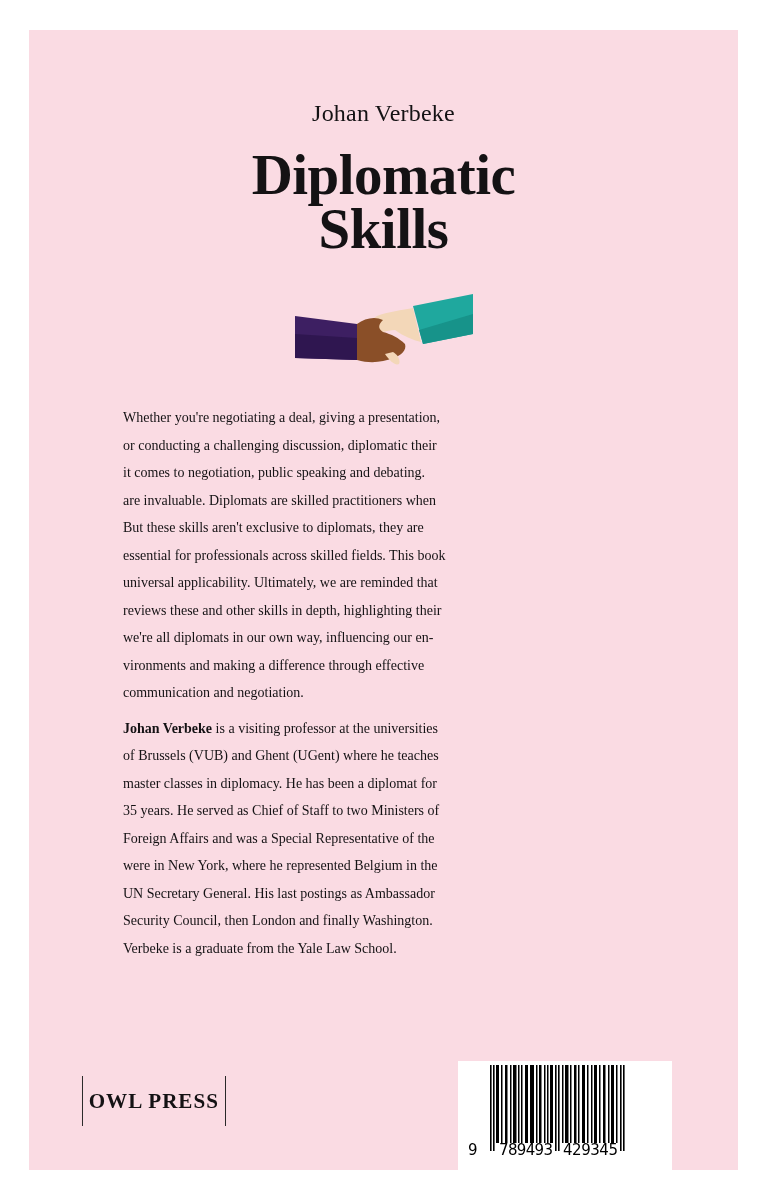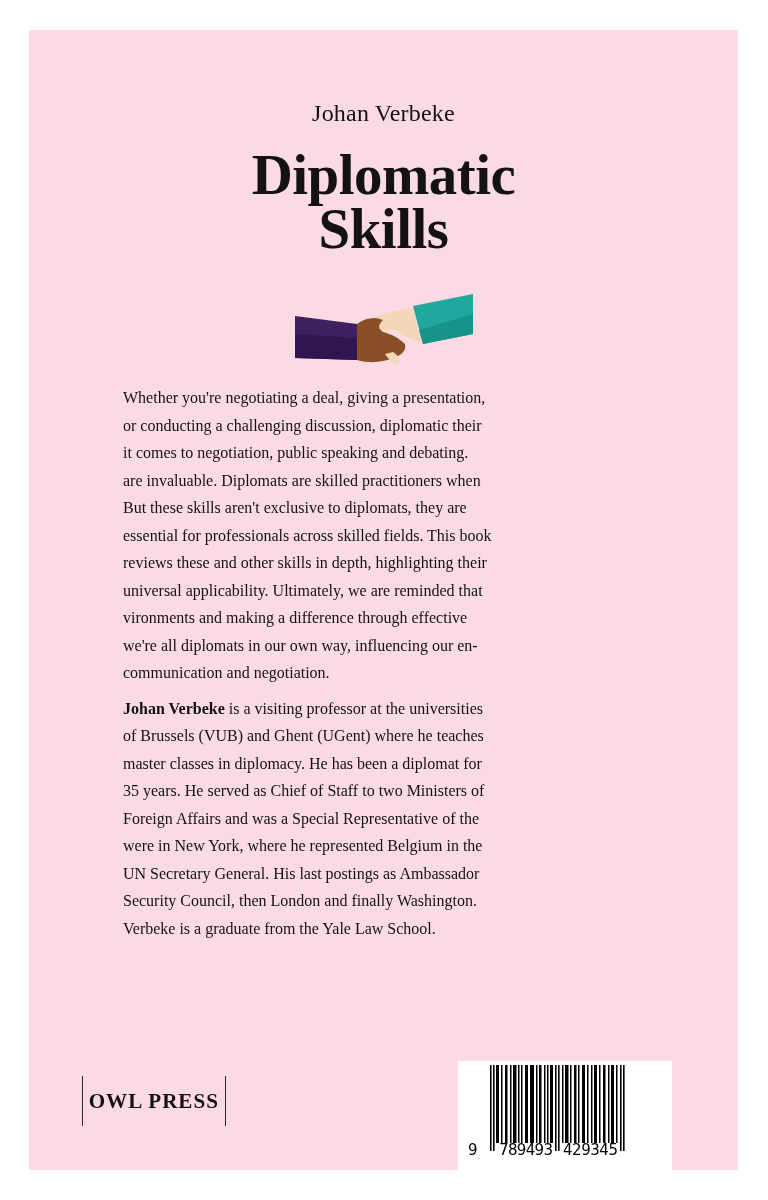--- a/index.html
+++ b/index.html
@@ -35,31 +35,31 @@
     <path d="M118,14 C108,16 92,18 82,22 C76,26 70,32 76,40 C84,40 92,36 100,36 C108,42 118,46 126,48 Z" fill="#f3d7b8"></path>
 
     <path d="M62,30 C70,24 80,22 88,26 C84,30 82,34 88,38 C96,40 104,44 110,50 C112,56 106,62 98,64 C88,68 76,70 62,66 Z" fill="#8a4f28"></path>
     <path d="M90,60 C94,66 100,72 104,70 C106,66 102,60 98,58 Z" fill="#f3d7b8"></path>
   </svg>
 
   <div class="body" style="top:496px;">
   </div>
 </div>
 
-<div style="position:absolute; left:123px; top:384px; width:530px; font-family:'Liberation Serif', serif; font-size:16px; line-height:27.5px; color:#141214;">
+<div style="position:absolute; left:123px; top:404px; width:530px; font-family:'Liberation Serif', serif; font-size:14px; line-height:27.5px; color:#141214;">
   <div>Whether you're negotiating a deal, giving a presentation,</div>
   <div>or conducting a challenging discussion, diplomatic their</div>
   <div>it comes to negotiation, public speaking and debating.</div>
   <div>are invaluable. Diplomats are skilled practitioners when</div>
   <div>But these skills aren't exclusive to diplomats, they are</div>
   <div>essential for professionals across skilled fields. This book</div>
+  <div>universal applicability. Ultimately, we are reminded that</div>
   <div>reviews these and other skills in depth, highlighting their</div>
-  <div>universal applicability. Ultimately, we are reminded that</div>
+  <div>we're all diplomats in our own way, influencing our en-</div>
   <div>vironments and making a difference through effective</div>
-  <div>we're all diplomats in our own way, influencing our en-</div>
   <div>communication and negotiation.</div>
   <div style="height:8px;"></div>
   <div><span class="bio-name" style="font-weight:bold;">Johan Verbeke</span><span> is a visiting professor at the universities</span></div>
   <div>of Brussels (VUB) and Ghent (UGent) where he teaches</div>
   <div>master classes in diplomacy. He has been a diplomat for</div>
   <div>35 years. He served as Chief of Staff to two Ministers of</div>
   <div>Foreign Affairs and was a Special Representative of the</div>
   <div>were in New York, where he represented Belgium in the</div>
   <div>UN Secretary General. His last postings as Ambassador</div>
   <div>Security Council, then London and finally Washington.</div>

